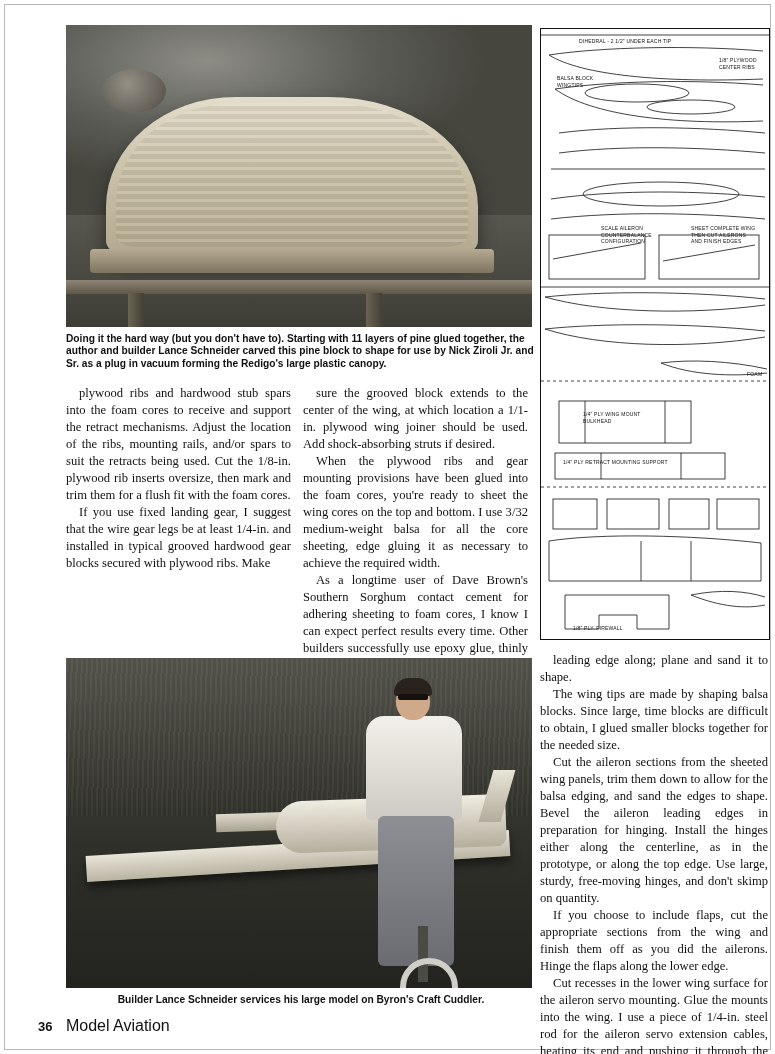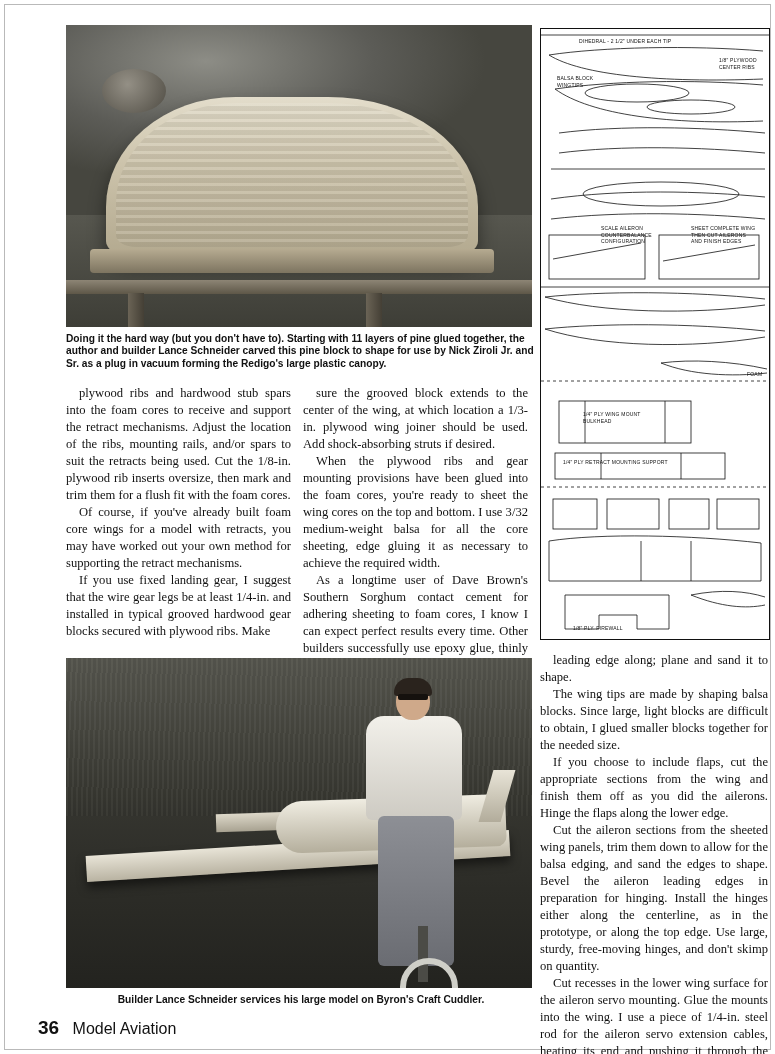--- a/index.html
+++ b/index.html
@@ -180,21 +180,21 @@
     border:6px solid #cfcfc8;background:transparent;
   }
   .caption-bottom{left:66px;top:994px;width:470px;text-align:center;}
 
   
   .footer{
     position:absolute;left:38px;top:1017px;
     font-family:"Liberation Sans", sans-serif;
     color:#111;
   }
-  .folio{font-size:19px;font-weight:bold;display:inline-block;vertical-align:baseline;}
+  .folio{font-size:13px;font-weight:bold;display:inline-block;vertical-align:baseline;}
   .mag{font-size:16px;display:inline-block;margin-left:9px;vertical-align:baseline;}
 </style>
 </head>
 <body>
 
 <div class="page">
   <div class="page-border"></div>
 
   <div class="photo-top">
     <div class="bg"></div>
@@ -278,36 +278,35 @@
 AND FINISH EDGES</div>
     <div class="plan-label" style="left:206px;top:342px">FOAM</div>
     <div class="plan-label" style="left:42px;top:382px;white-space:pre">1/4" PLY WING MOUNT
 BULKHEAD</div>
     <div class="plan-label" style="left:22px;top:430px">1/4" PLY RETRACT MOUNTING SUPPORT</div>
     <div class="plan-label" style="left:32px;top:596px">1/8" PLY. FIREWALL</div>
   </div>
 
   <div class="col col-left">
     <p class="first">plywood ribs and hardwood stub spars into the foam cores to receive and support the retract mechanisms. Adjust the location of the ribs, mounting rails, and/or spars to suit the retracts being used. Cut the 1/8-in. plywood rib inserts oversize, then mark and trim them for a flush fit with the foam cores.</p>
-    <p>Of course, if you've already built foam core wings for a model with retracts, you may have worked out your own method for supporting the retract mechanisms.</p>
     <p>If you use fixed landing gear, I suggest that the wire gear legs be at least 1/4-in. and installed in typical grooved hardwood gear blocks secured with plywood ribs. Make</p>
   </div>
 
   <div class="col col-mid">
-    <p class="first">sure the grooved block extends to the center of the wing, at which location a 1/3-in. plywood wing joiner should be used. Add shock-absorbing struts if desired.</p>
+    <p class="first">sure the grooved block extends to the center of the wing, at which location a 1/1-in. plywood wing joiner should be used. Add shock-absorbing struts if desired.</p>
     <p>When the plywood ribs and gear mounting provisions have been glued into the foam cores, you're ready to sheet the wing cores on the top and bottom. I use 3/32 medium-weight balsa for all the core sheeting, edge gluing it as necessary to achieve the required width.</p>
     <p>As a longtime user of Dave Brown's Southern Sorghum contact cement for adhering sheeting to foam cores, I know I can expect perfect results every time. Other builders successfully use epoxy glue, thinly applied, 3M 77 spray contact cement, or Sig Manufacturing products.</p>
     <p>Trim off the leading edges, and block sand them square. Add an oversized balsa</p>
   </div>
 
   <div class="col col-right">
     <p class="first">leading edge along; plane and sand it to shape.</p>
-    <p>The wing tips are made by shaping balsa blocks. Since large, light blocks are difficult to obtain, I glued smaller blocks together for the needed size.</p>
+    <p>The wing tips are made by shaping balsa blocks. Since large, time blocks are difficult to obtain, I glued smaller blocks together for the needed size.</p>
+    <p>Cut the aileron sections from the sheeted wing panels, trim them down to allow for the balsa edging, and sand the edges to shape. Bevel the aileron leading edges in preparation for hinging. Install the hinges either along the centerline, as in the prototype, or along the top edge. Use large, sturdy, free-moving hinges, and don't skimp on quantity.</p>
     <p>If you choose to include flaps, cut the appropriate sections from the wing and finish them off as you did the ailerons. Hinge the flaps along the lower edge.</p>
-    <p>Cut the aileron sections from the sheeted wing panels, trim them down to allow for the balsa edging, and sand the edges to shape. Bevel the aileron leading edges in preparation for hinging. Install the hinges either along the centerline, as in the prototype, or along the top edge. Use large, sturdy, free-moving hinges, and don't skimp on quantity.</p>
     <p>Cut recesses in the lower wing surface for the aileron servo mounting. Glue the mounts into the wing. I use a piece of 1/4-in. steel rod for the aileron servo extension cables, heating its end and pushing it through the foam core from the root to the aileron servo location. Removable thin plywood hatches</p>
   </div>
 
   <div class="photo-bottom">
     <div class="pb-bg"></div>
     <div class="pb-grass"></div>
     <div class="plane-wing"></div>
     <div class="plane-wing2"></div>
     <div class="fuselage"></div>
     <div class="tail"></div>

